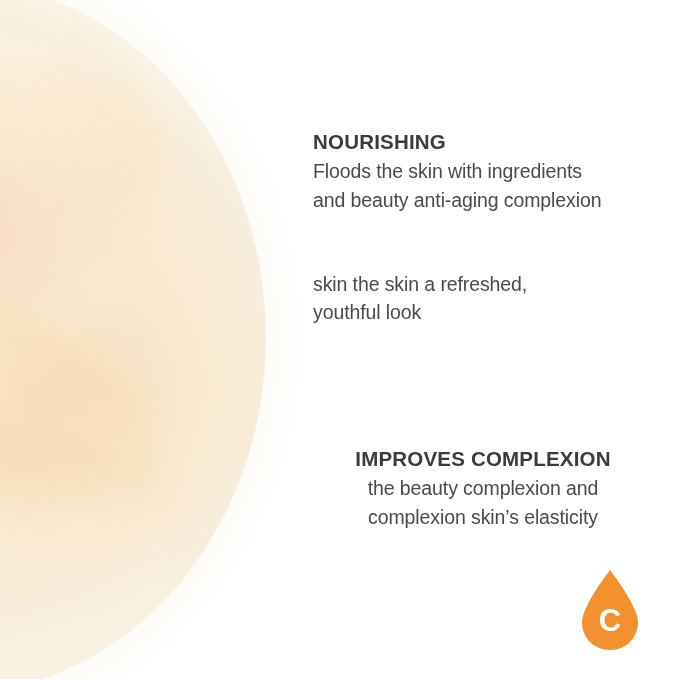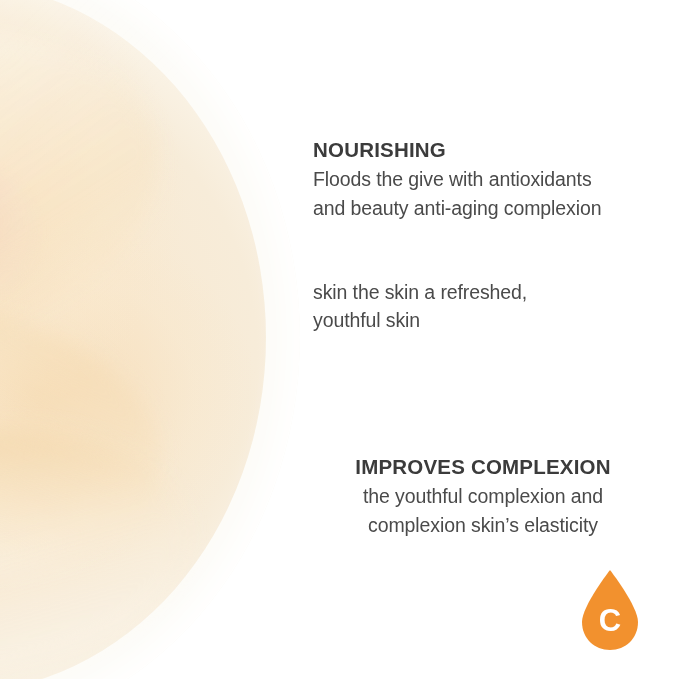--- a/index.html
+++ b/index.html
@@ -111,21 +111,21 @@
     position: absolute;
     inset: 0;
     border-radius: 50%;
     box-shadow: inset 0 0 26px 16px rgba(255,255,255,0.85);
   }
 
   
   #benefits {
     position: absolute;
     left: 313px;
-    top: 12px;
+    top: 4px;
     width: 340px;
     height: 493px;
   }
   .benefit-block { position: absolute; left: 0; width: 340px; }
   #benefit-0 { top: 126px; }
   #benefit-1 { top: 266px; }
   #benefit-2 { top: 443px; text-align: center; }
 
   .benefit-title {
     margin: 0 0 3px 0;
@@ -187,36 +187,36 @@
   <div class="sheen"></div>
   <div class="edge-light"></div>
   <div class="rim"></div>
 </div>
 
 <div id="benefits">
 
   <div class="benefit-block" id="benefit-0">
     <h3 class="benefit-title">NOURISHING</h3>
     <p class="benefit-body">
-      <span class="ln">Floods the give with antioxidants</span>
+      <span class="ln">Floods the skin with ingredients</span>
       <span class="ln">and beauty anti-aging complexion</span>
     </p>
   </div>
 
   <div class="benefit-block" id="benefit-1">
     <p class="benefit-body">
       <span class="ln">skin the skin a refreshed,</span>
-      <span class="ln">youthful skin</span>
+      <span class="ln">youthful look</span>
     </p>
   </div>
 
   <div class="benefit-block" id="benefit-2">
     <h3 class="benefit-title">IMPROVES COMPLEXION</h3>
     <p class="benefit-body">
-      <span class="ln">the youthful complexion and</span>
+      <span class="ln">the beauty complexion and</span>
       <span class="ln">complexion skin’s elasticity</span>
     </p>
   </div>
 
 </div>
 
 <div id="vitamin-badge">
   <svg viewBox="0 0 64 84" xmlns="http://www.w3.org/2000/svg">
     <path d="M32 2 C32 2 60 38 60 54 C60 70.5 47.5 82 32 82 C16.5 82 4 70.5 4 54 C4 38 32 2 32 2 Z" fill="#f2912e"></path>
   </svg>

